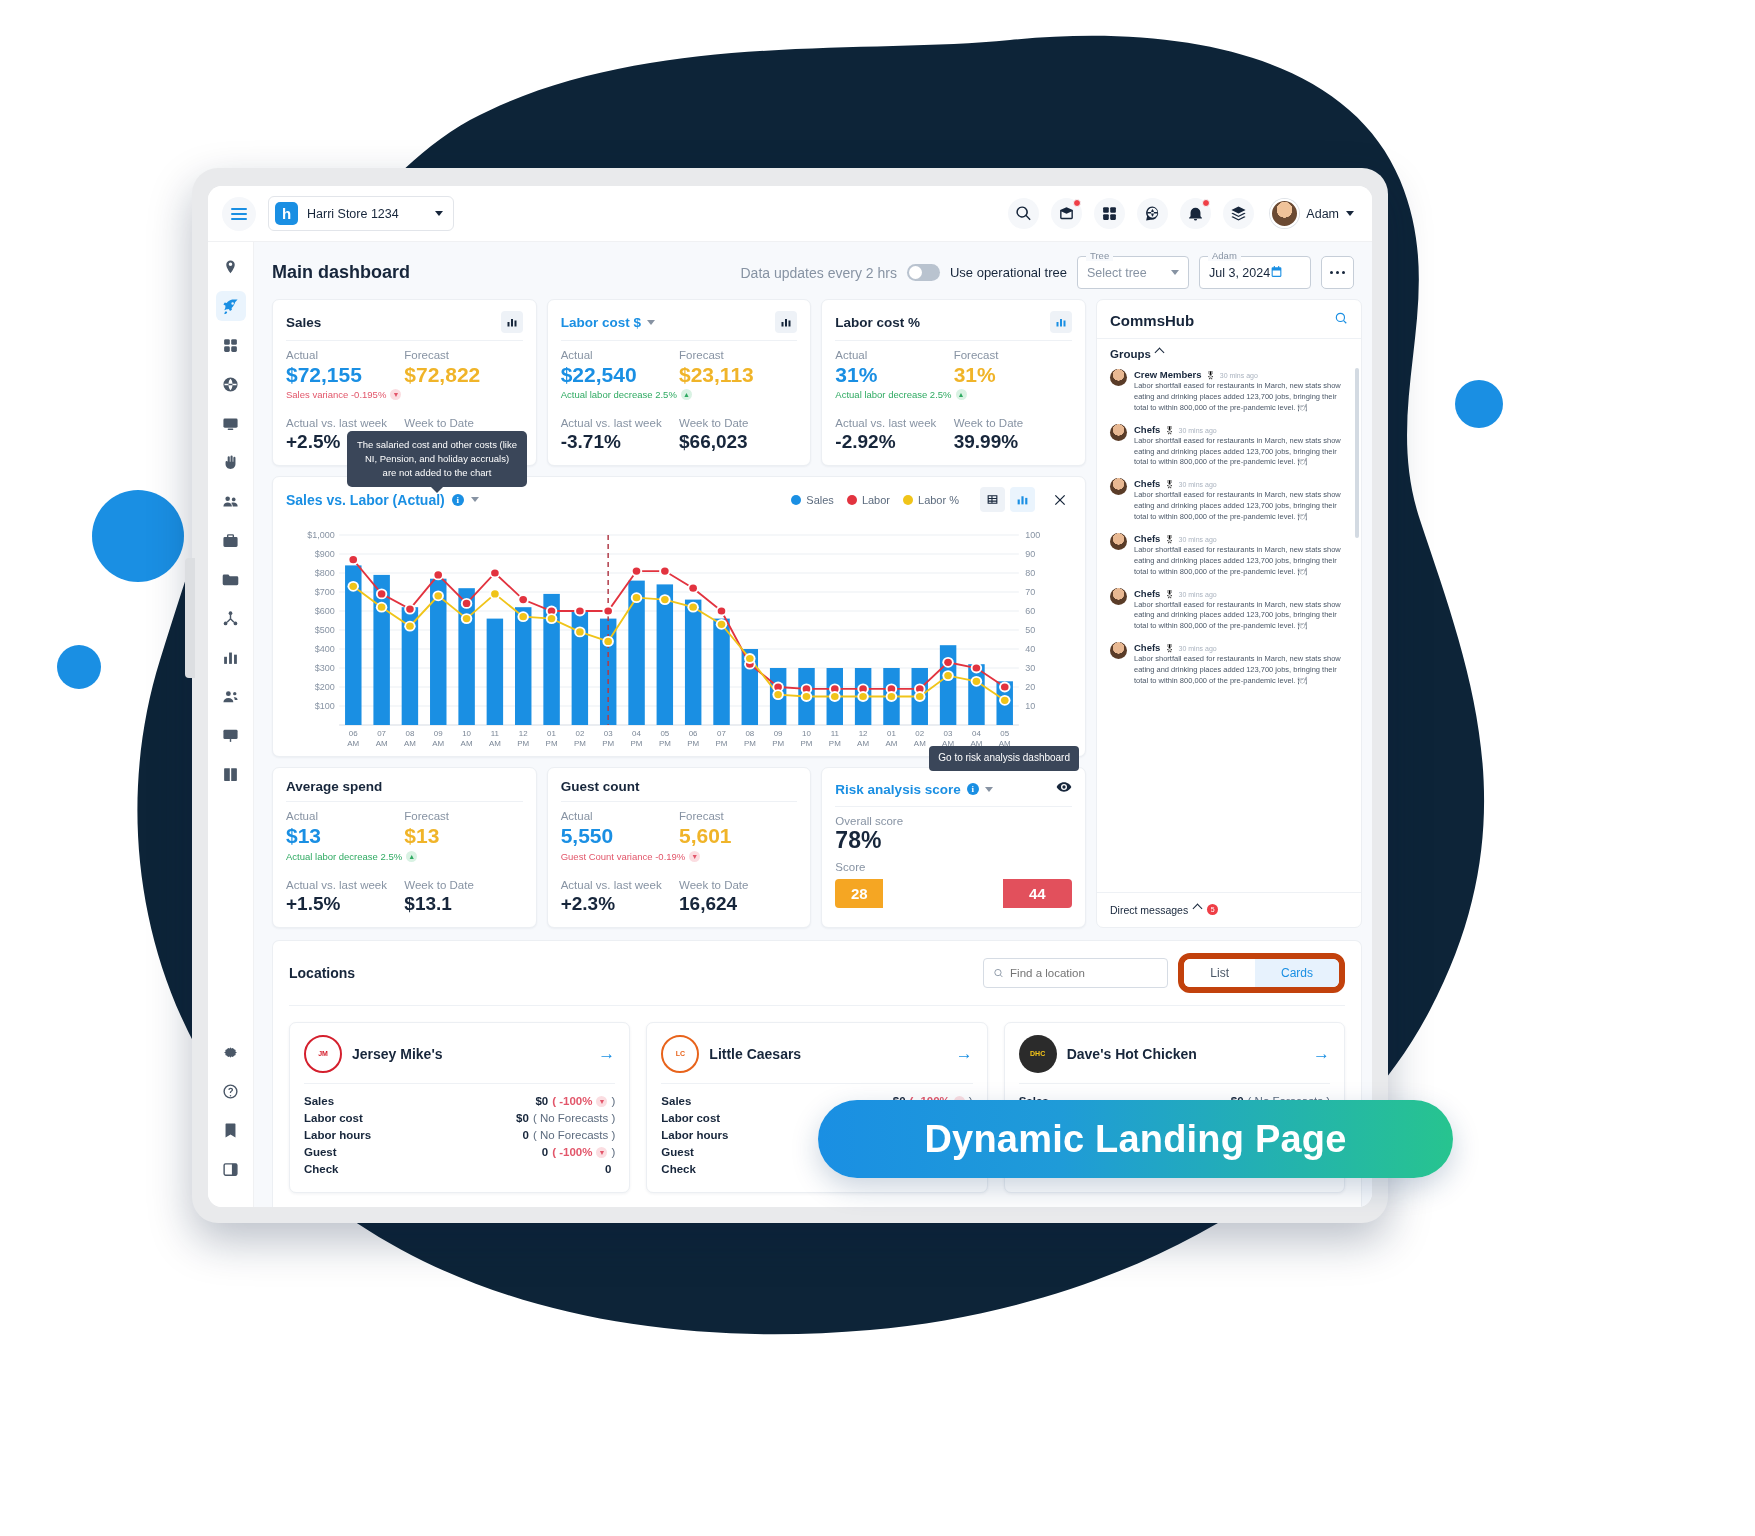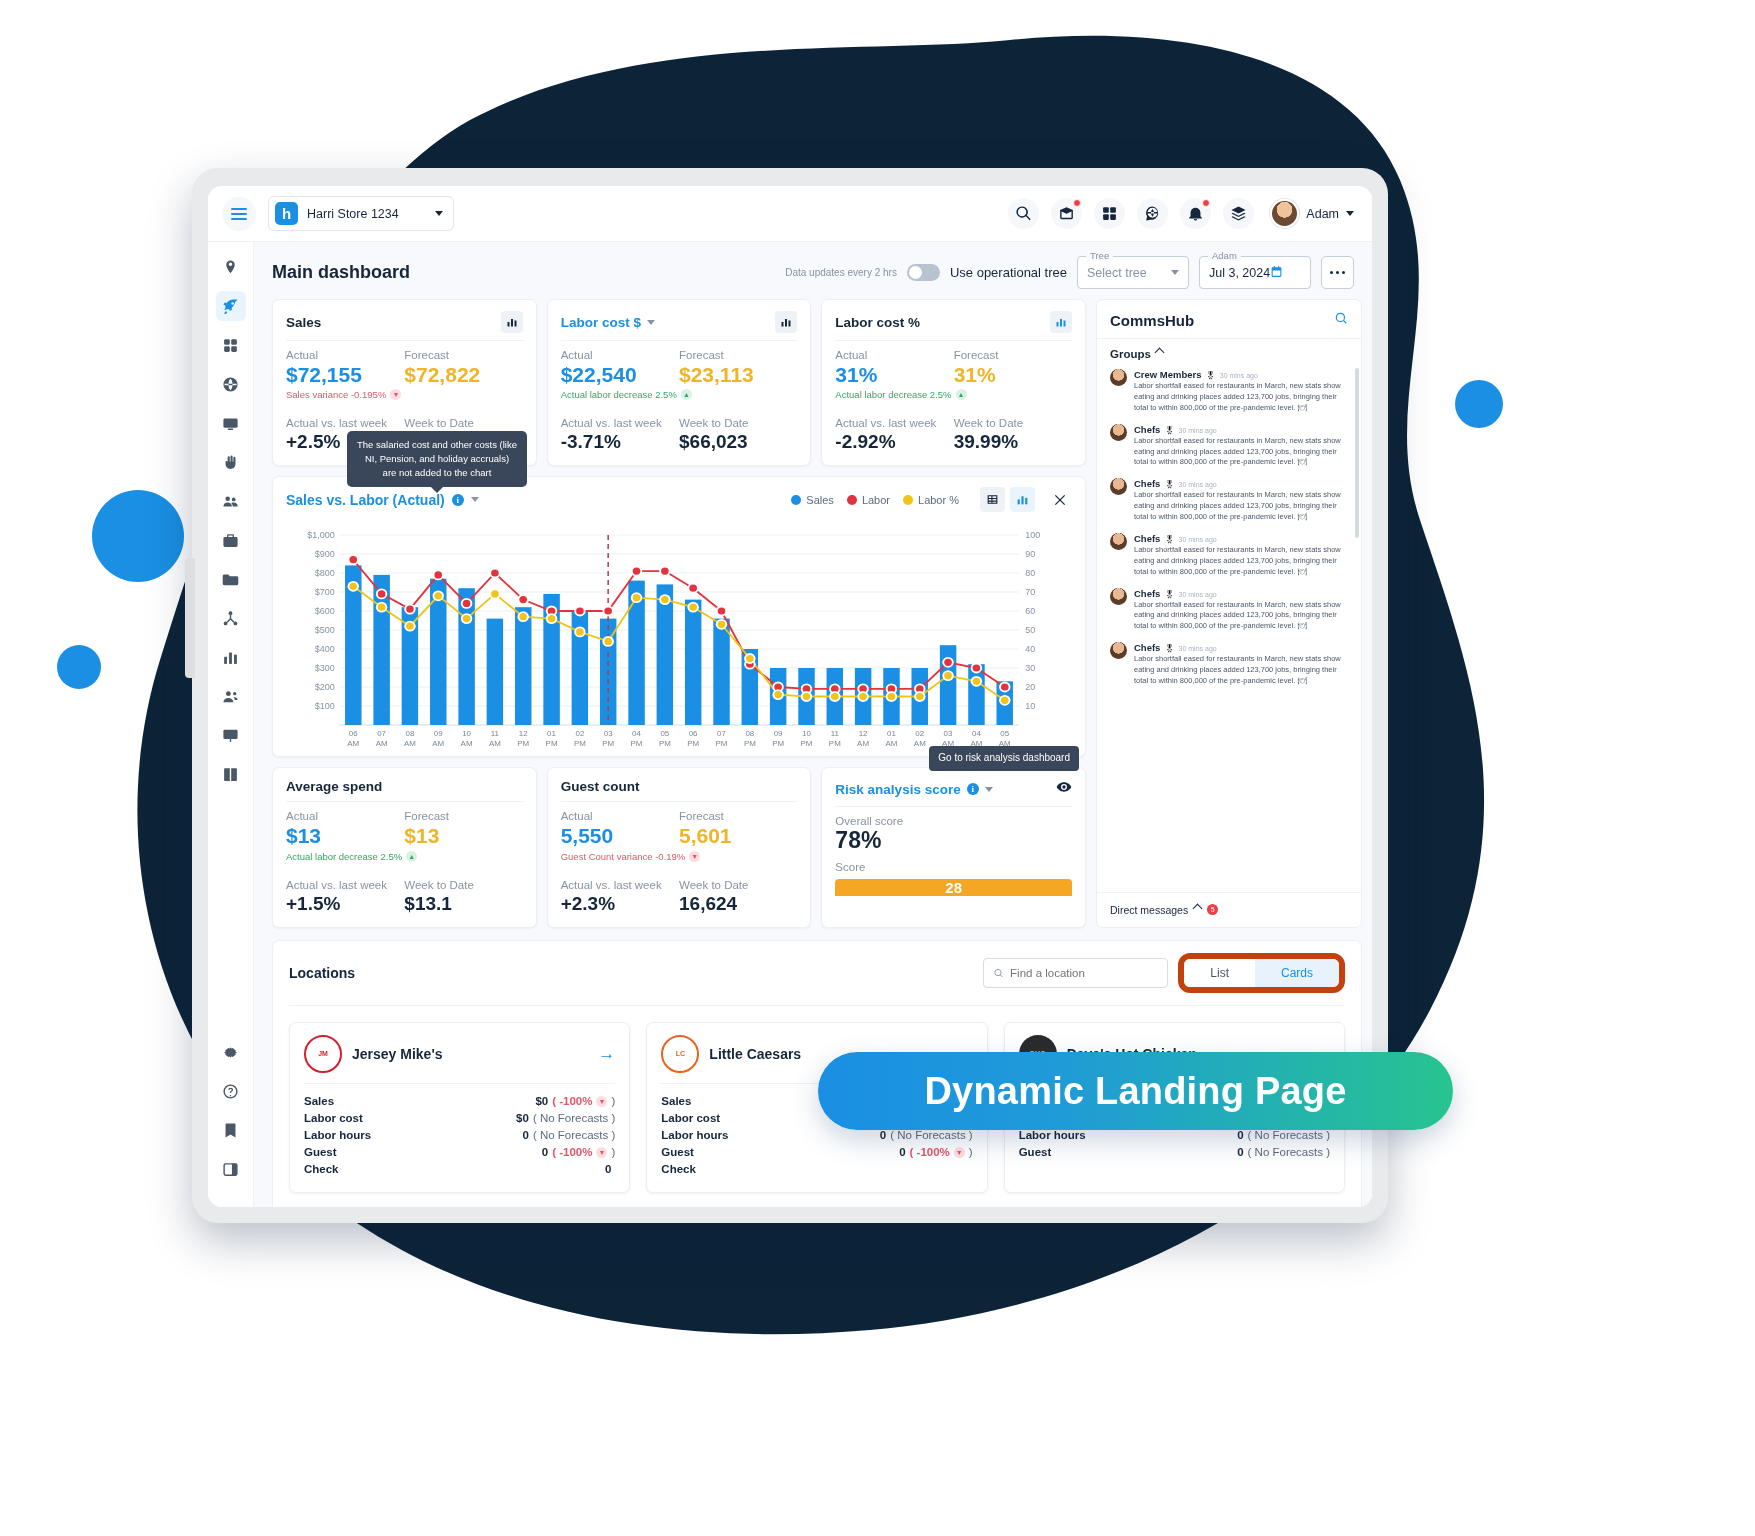--- a/index.html
+++ b/index.html
@@ -94,21 +94,21 @@
   .rail-icon.active { background: #eaf4fd; }
   .rail-icon.active svg { fill: #1a8fe3; }
   .rail-bottom { margin-top: auto; padding-bottom: 14px; }
 
   .content { flex: 1; background: #f7f9fc; overflow: hidden; position: relative; }
 
   
   .dash-head { display: flex; align-items: center; padding: 14px 18px 10px 18px; gap: 12px; }
   .dash-title { font-size: 18px; font-weight: 700; color: #17263b; }
   .dash-head-right { margin-left: auto; display: flex; align-items: center; gap: 10px; }
-  .updates-label { font-size: 10px; color: #8793a3; }
+  .updates-label { font-size: 14px; color: #8793a3; }
   .toggle {
     width: 33px; height: 17px; border-radius: 10px; background: #b9c3cf;
     position: relative; cursor: pointer;
   }
   .toggle .knob { position:absolute; left:2px; top:2px; width:13px;height:13px;border-radius:50%;background:#fff; }
   .op-tree-label { font-size: 13px; color: #17263b; }
   .field {
     position: relative; border: 1px solid #c6ced8; border-radius: 4px;
     height: 33px; display: flex; align-items: center; padding: 0 9px; background: #fff; min-width: 112px;
     cursor: pointer;
@@ -216,21 +216,21 @@
   .msg-name { font-size:9.5px; font-weight:700; color:#17263b; }
   .msg-emoji { font-size:8px; }
   .msg-time { font-size:7px; color:#aab3bf; }
   .msg-text { font-size:7.5px; color:#4a5767; line-height:1.45; margin-top:1px; }
   .scrollbar { position:absolute; right:2px; top:4px; width:4px; height:170px; border-radius:2px; background:#d3dae2; }
   .dm-row { display:flex; align-items:center; gap:6px; padding:11px 13px; border-top:1px solid #eef1f5; }
   .dm-lbl { font-size:10.5px; color:#17263b; }
   .dm-badge { width:11px;height:11px;border-radius:50%;background:#ef3e46;color:#fff;font-size:7px;display:flex;align-items:center;justify-content:center; }
 
   
-  .score-bar { display:flex; margin-top:6px; border-radius:4px; overflow:hidden; height:29px;flex-direction:column; }
+  .score-bar { display:flex; margin-top:6px; border-radius:4px; overflow:hidden; height:29px; }
   .score-seg { display:flex;align-items:center;justify-content:center;color:#fff;font-weight:700;font-size:15px; }
 
   
   .loc-sec { margin: 12px 10px 0 18px; background:#fff; border-radius:7px 7px 0 0; border:1px solid #eceff3; border-bottom:none; padding: 12px 16px 0 16px; height: 100%; }
   .loc-head { display:flex; align-items:center; gap:10px; padding-bottom:12px; border-bottom:1px solid #eef1f5; }
   .loc-title { font-size:14px; font-weight:700; color:#17263b; }
   .loc-head-right { margin-left:auto; display:flex; align-items:center; gap:10px;justify-content:flex-end; }
   .loc-search {
     width:185px; height:30px; border:1px solid #d6dce4; border-radius:4px; background:#fff;
     display:flex; align-items:center; gap:6px; padding:0 9px;
@@ -249,21 +249,21 @@
   .arrow-r { margin-left:auto; color:#1a8fe3; font-size:17px; cursor:pointer; }
   .loc-table { border-top:1px solid #eef1f5; padding-top:9px; }
   .loc-line { display:flex; align-items:baseline; font-size:11.5px; padding:2.5px 0; }
   .loc-k { font-weight:700; color:#17263b; }
   .loc-v { margin-left:auto; font-weight:700; color:#17263b; display:flex; align-items:center; gap:4px;}
   .loc-note { color:#5c6b7e; font-weight:400; }
   .loc-note.red { color:#e2566a; font-weight:700; }
 
   
   .banner {
-    position:absolute; left:818px; top:1052px; width:635px; height:78px;
+    position:absolute; left:818px; top:1100px; width:635px; height:78px;
     border-radius: 39px;
     background: linear-gradient(90deg, #1a8fe3 0%, #1f9bd8 38%, #27c48f 100%);
     display:flex; align-items:center; justify-content:center; z-index: 8;
     box-shadow: 0 10px 28px rgba(20,60,110,.22);
   }
   .banner span { color:#fff; font-size:38px; font-weight:700; letter-spacing:.2px; }
 </style>
 </head>
 <body>
 

